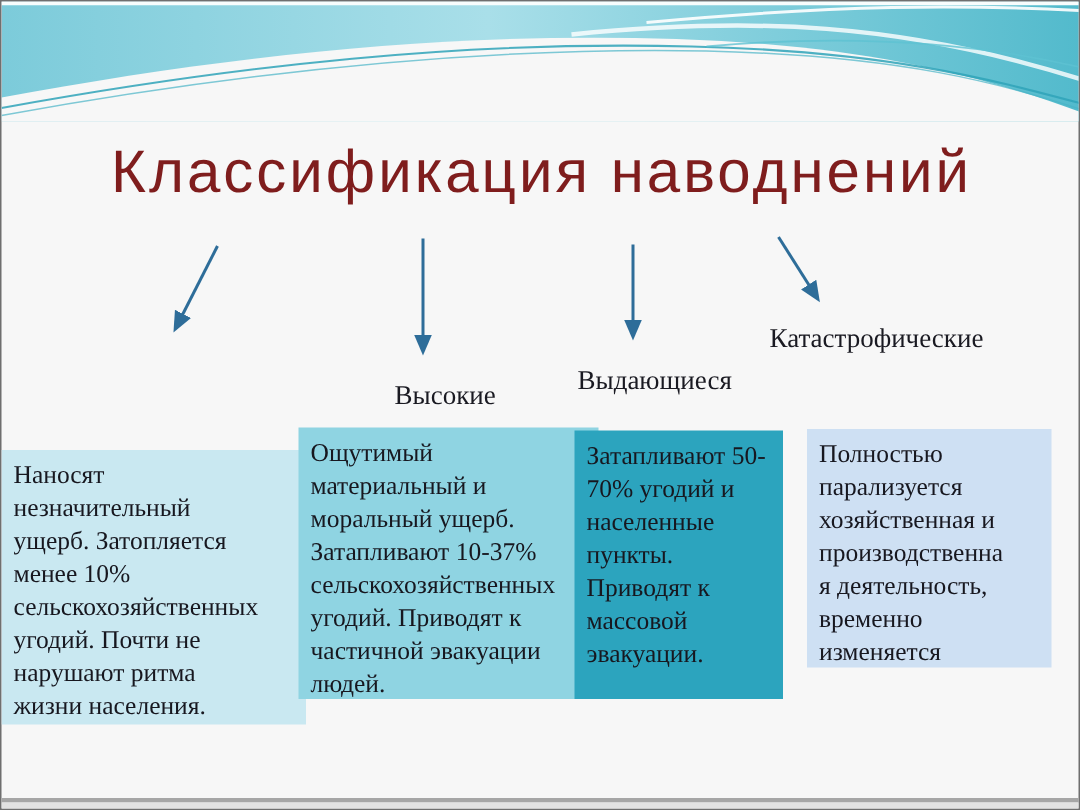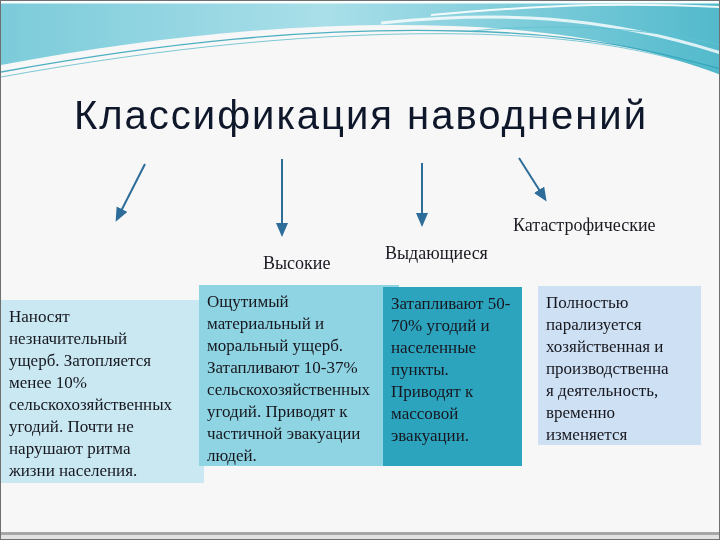--- a/index.html
+++ b/index.html
@@ -6,21 +6,21 @@
   .screen{
     position:relative;width:720px;height:540px;
     background:#F7F7F7;box-sizing:border-box;
     border:1px solid #6F6F6F;overflow:hidden;
     font-family:"Liberation Serif","DejaVu Serif",serif;
   }
   .wave-wrap{position:absolute;left:0;top:0;width:720px;height:80px;}
   .page-title{
     position:absolute;left:0;top:90px;width:720px;
     text-align:center;font-family:"Liberation Sans","DejaVu Sans",sans-serif;
-    font-size:40px;line-height:48px;color:#0f172a;letter-spacing:2px;
+    font-size:40px;line-height:48px;color:#7f1d1d;letter-spacing:2px;
   }
   .connectors{position:absolute;left:0;top:0;width:720px;height:540px;pointer-events:none;}
   .cat-label{
     position:absolute;font-size:18px;line-height:26px;color:#1A1A22;
     white-space:pre;
   }
   .cat-low{left:57px;top:228px;}
   .cat-high{left:262px;top:249px;}
   .cat-outstanding{left:384px;top:239px;}
   .cat-catastrophic{left:512px;top:211px;}

